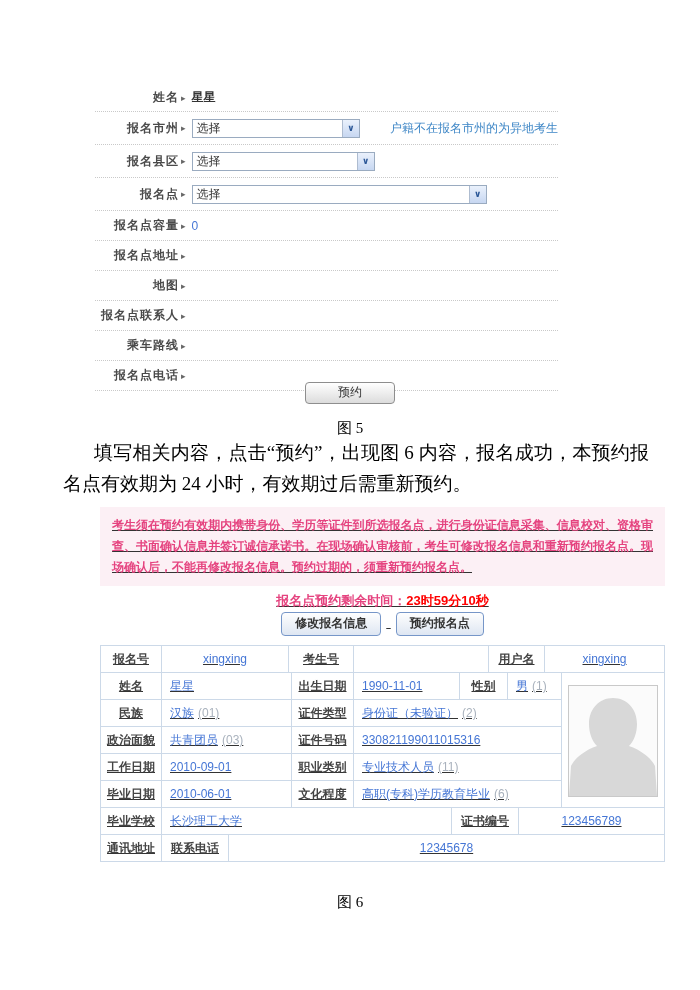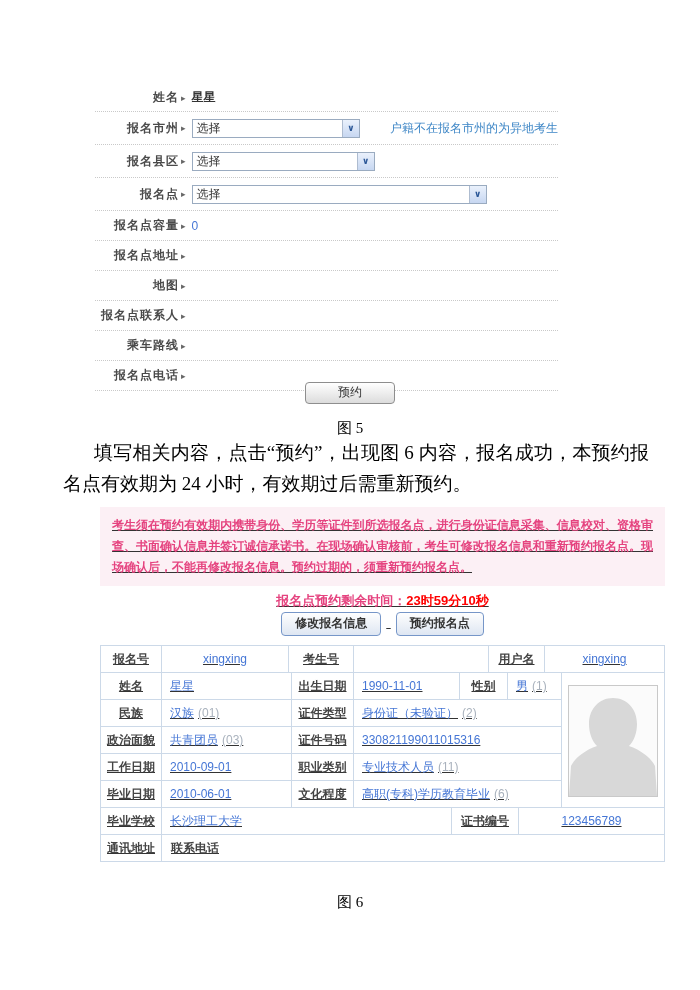--- a/index.html
+++ b/index.html
@@ -277,20 +277,21 @@
       <div class="trow bt">
         <span class="cell c-label w60">毕业学校</span>
         <span class="cell c-val w290">长沙理工大学</span>
         <span class="cell c-label w67">证书编号</span>
         <span class="cell c-val-c grow">123456789</span>
       </div>
 
       <div class="trow">
         <span class="cell c-label w60">通讯地址</span>
         <span class="cell c-label w67">联系电话</span>
+        <span class="cell c-val-c grow">12345678</span>
       </div>
 
     </div>
   </div>
 
   <div class="caption cap6">图 6</div>
 
 </div>
 
 </body></html>

